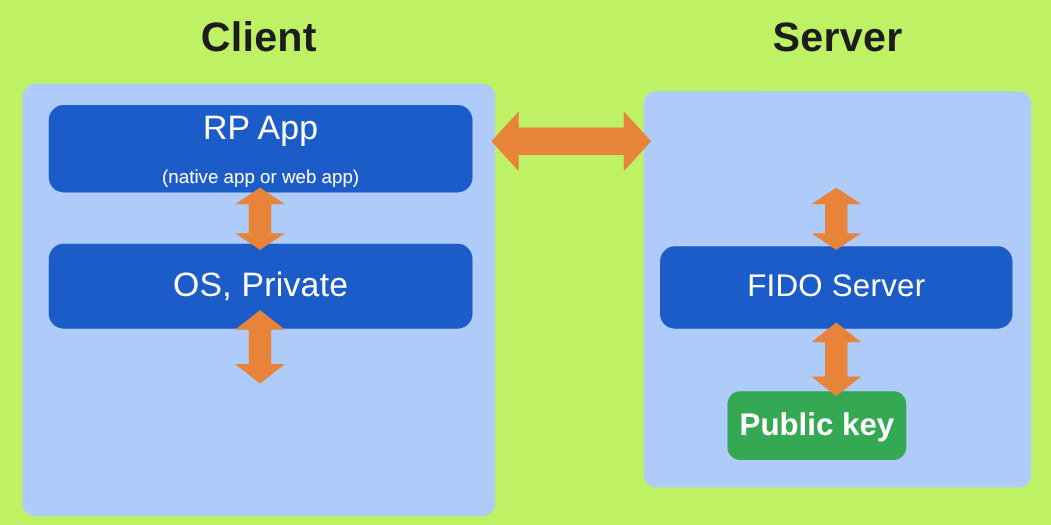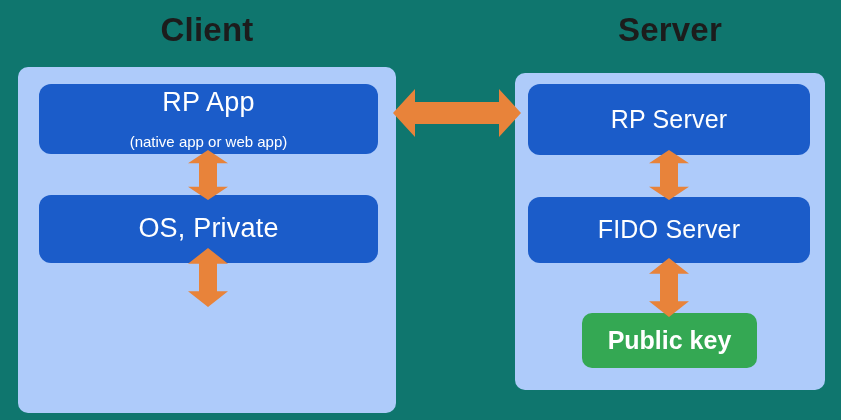--- a/index.html
+++ b/index.html
@@ -5,21 +5,21 @@
   html, body {
     margin: 0;
     padding: 0;
     background: #ffffff;
     font-family: "Liberation Sans", "DejaVu Sans", sans-serif;
   }
   .stage {
     position: relative;
     width: 841px;
     height: 420px;
-    background: #0f766e;
+    background: #bef264;
     overflow: hidden;
   }
   .col-title {
     position: absolute;
     top: 8px;
     height: 44px;
     line-height: 44px;
     text-align: center;
     font-size: 33px;
     font-weight: 700;
@@ -77,21 +77,21 @@
     border-radius: 10px;
     display: flex;
     align-items: center;
     justify-content: center;
     font-weight: 600;
   }
   .private-key { width: 182px; height: 45px; font-size: 24px; }
   .public-key  {
     position: absolute;
     left: 67px; top: 240px; 
-    width: 175px; height: 55px;
+    width: 143px; height: 55px;
     font-size: 25px;
   }
 
   .arrow { position: absolute; display: block; }
   .arrow polygon { fill: var(--arrow, #e8833a); }
   .arrow-h            { left: 393px; top: 89px;  width: 128px; height: 48px; }
   .arrow-client-top   { left: 188px; top: 150px; width: 40px;  height: 50px; }
   .arrow-client-bot   { left: 188px; top: 248px; width: 40px;  height: 59px; }
   .arrow-server-top   { left: 649px; top: 150px; width: 40px;  height: 50px; }
   .arrow-server-bot   { left: 649px; top: 258px; width: 40px;  height: 59px; }
@@ -108,23 +108,20 @@
     <div class="box rp-app">
       <div class="box-label">RP App</div>
       <div class="box-sublabel">(native app or web app)</div>
     </div>
     <div class="box os-browser">
       <div class="box-label">OS, Private</div>
     </div>
   </div>
 
   <div class="container server-container">
-    <div class="box rp-server">
-      <div class="box-label mid">RP Server</div>
-    </div>
     <div class="box fido-server">
       <div class="box-label mid">FIDO Server</div>
     </div>
     <div class="key-pill public-key">
       <span>Public key</span>
     </div>
   </div>
 
   <svg class="arrow arrow-h" viewBox="0 0 128 48" preserveAspectRatio="none">
     <polygon points="0,24 22,0 22,13 106,13 106,0 128,24 106,48 106,35 22,35 22,48"></polygon>

